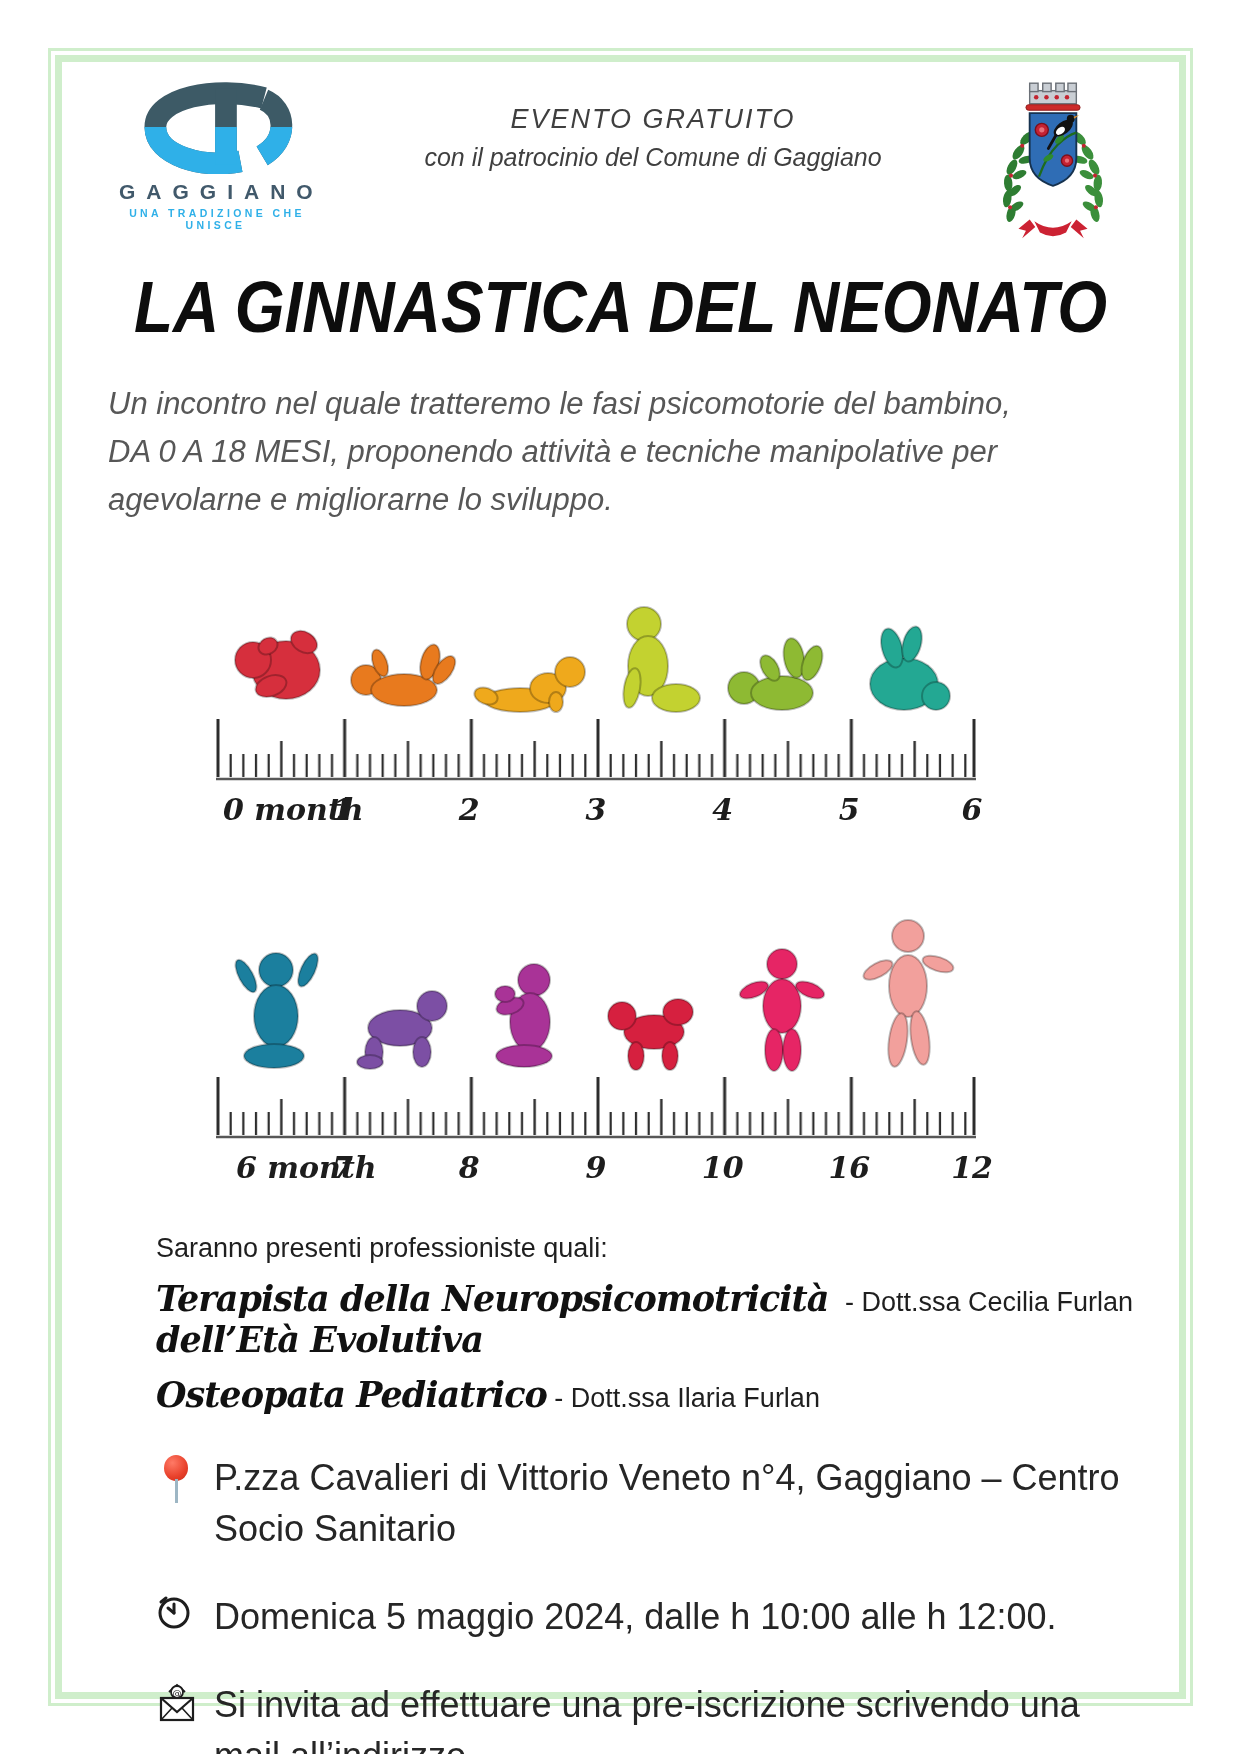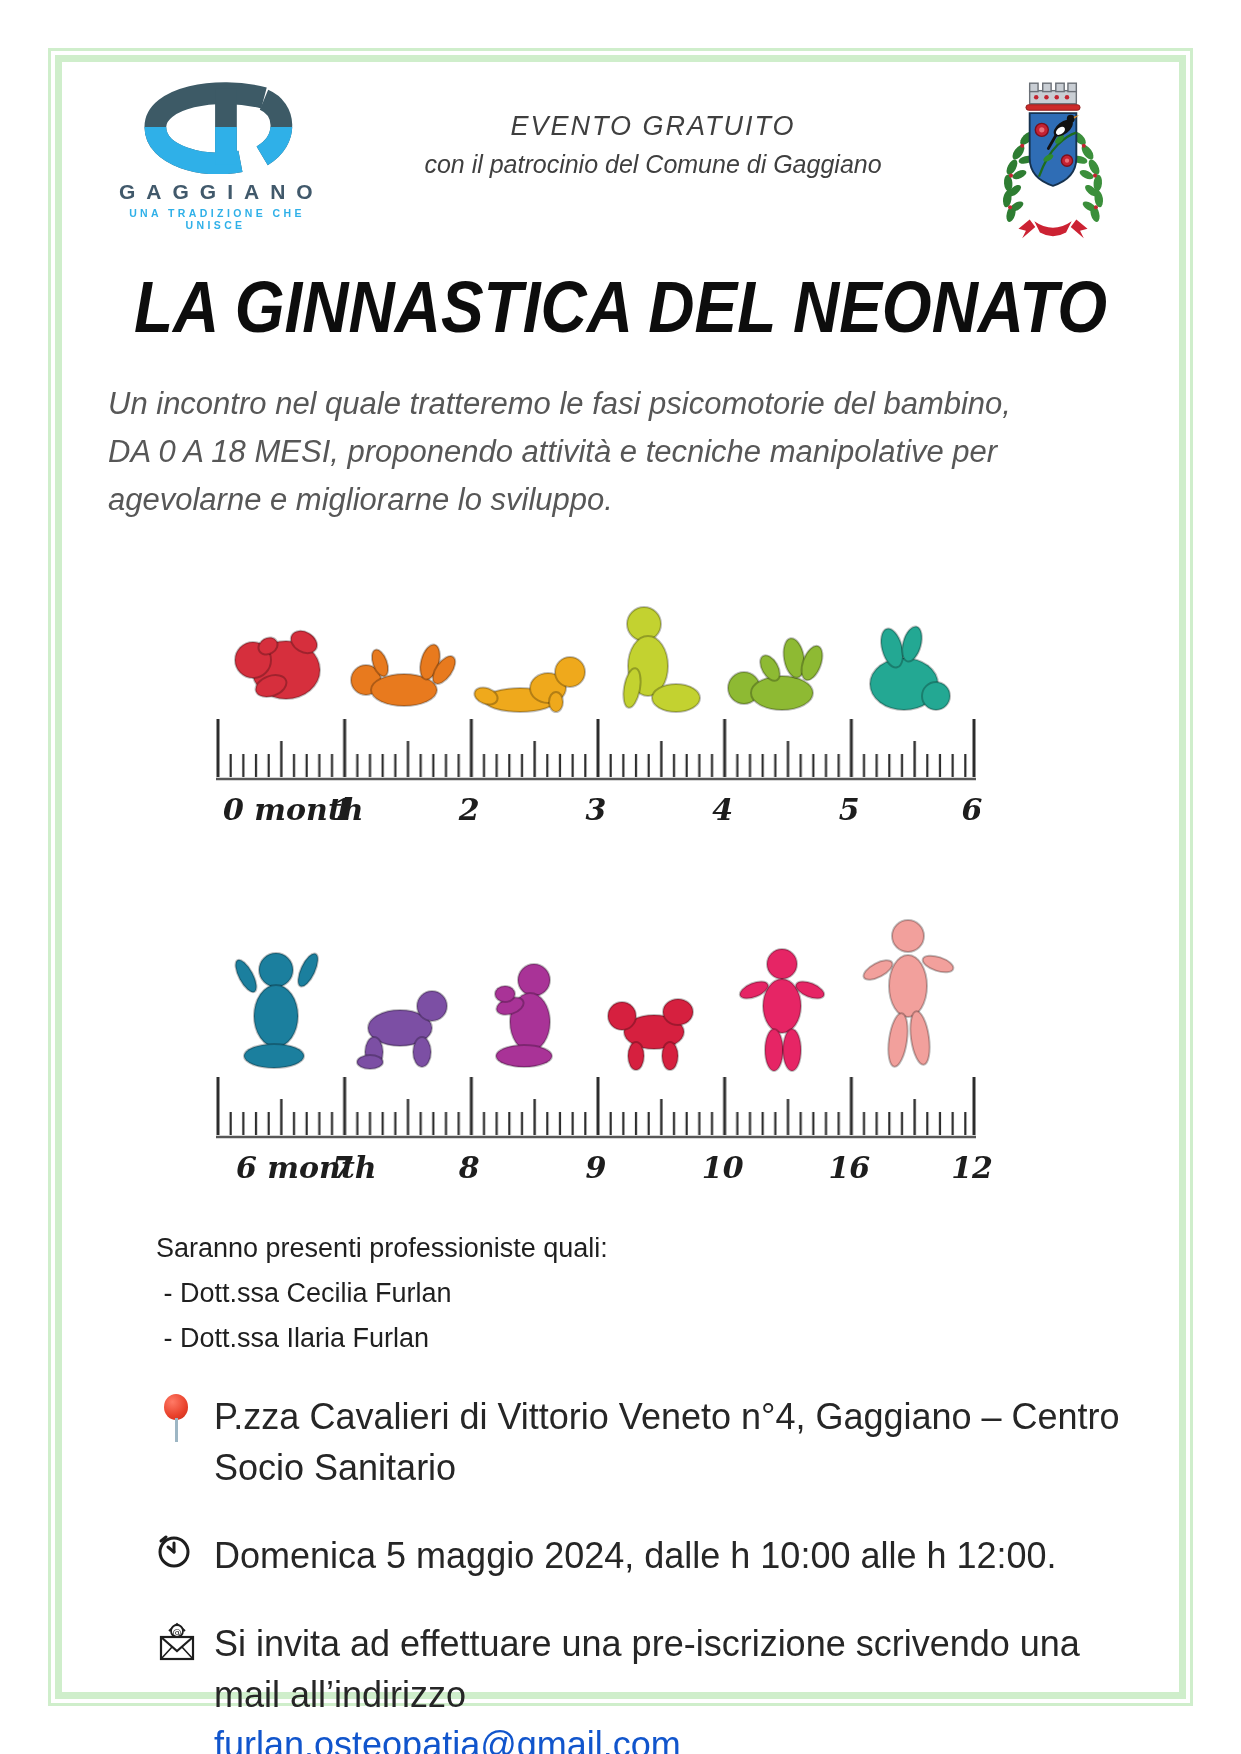--- a/index.html
+++ b/index.html
@@ -13,21 +13,21 @@
   .frame::after { content:''; position:absolute; inset:4px; border:7px solid #cfeecb; }
 
   .content { position:absolute; inset:48px; padding:24px 60px 0 60px; z-index:1; }
 
   
   .header { display:flex; align-items:flex-start; }
   .logo-block { width:215px; flex:none; padding-top:6px; text-align:center; }
   .logo-name { font-size:21px; letter-spacing:11px; color:#41596b; font-weight:bold; margin-top:2px; text-indent:11px; }
   .logo-tagline { font-size:10.5px; letter-spacing:3.4px; color:#2fb0e8; font-weight:bold; margin-top:3px; text-indent:3px; }
   .patronage { flex:1; text-align:center; padding-top:32px; }
-  .patronage-line1 { font-size:27px; color:#3f3f3f; letter-spacing:2px; font-style:italic;margin-top:7px; }
+  .patronage-line1 { font-size:27px; color:#3f3f3f; letter-spacing:2px; font-style:italic; }
   .patronage-line2 { font-size:25px; color:#3f3f3f; margin-top:8px; font-style:italic; }
   .crest-block { width:150px; flex:none; }
 
   
   .title {
     text-align:center; margin-top:22px;
     font-size:64px; font-weight:bold; font-style:italic; letter-spacing:0px;
     color:#0d0d0d; transform:scaleY(1.12); transform-origin:top center;
     font-family:"Liberation Sans",sans-serif;
   }
@@ -342,23 +342,25 @@
       <span class="lbl" style="left:380px">9</span>
       <span class="lbl" style="left:506.7px">10</span>
       <span class="lbl" style="left:633.3px">16</span>
       <span class="lbl" style="left:756px">12</span>
     </div>
   </div>
 
   <div class="professionals">
     <div class="prof-heading">Saranno presenti professioniste quali:</div>
     <div class="prof-line">
+      <span class="prof-role">Terapista della Neuropsicomotricità dell’Età Evolutiva</span>
       <span class="prof-name"> - Dott.ssa Cecilia Furlan</span>
     </div>
     <div class="prof-line">
+      <span class="prof-role">Osteopata Pediatrico</span>
       <span class="prof-name"> - Dott.ssa Ilaria Furlan</span>
     </div>
   </div>
 
   <div class="details">
 
     <div class="detail-row">
       <div class="detail-icon">
         <div class="pin-icon">
             <div class="pin-head"></div>

